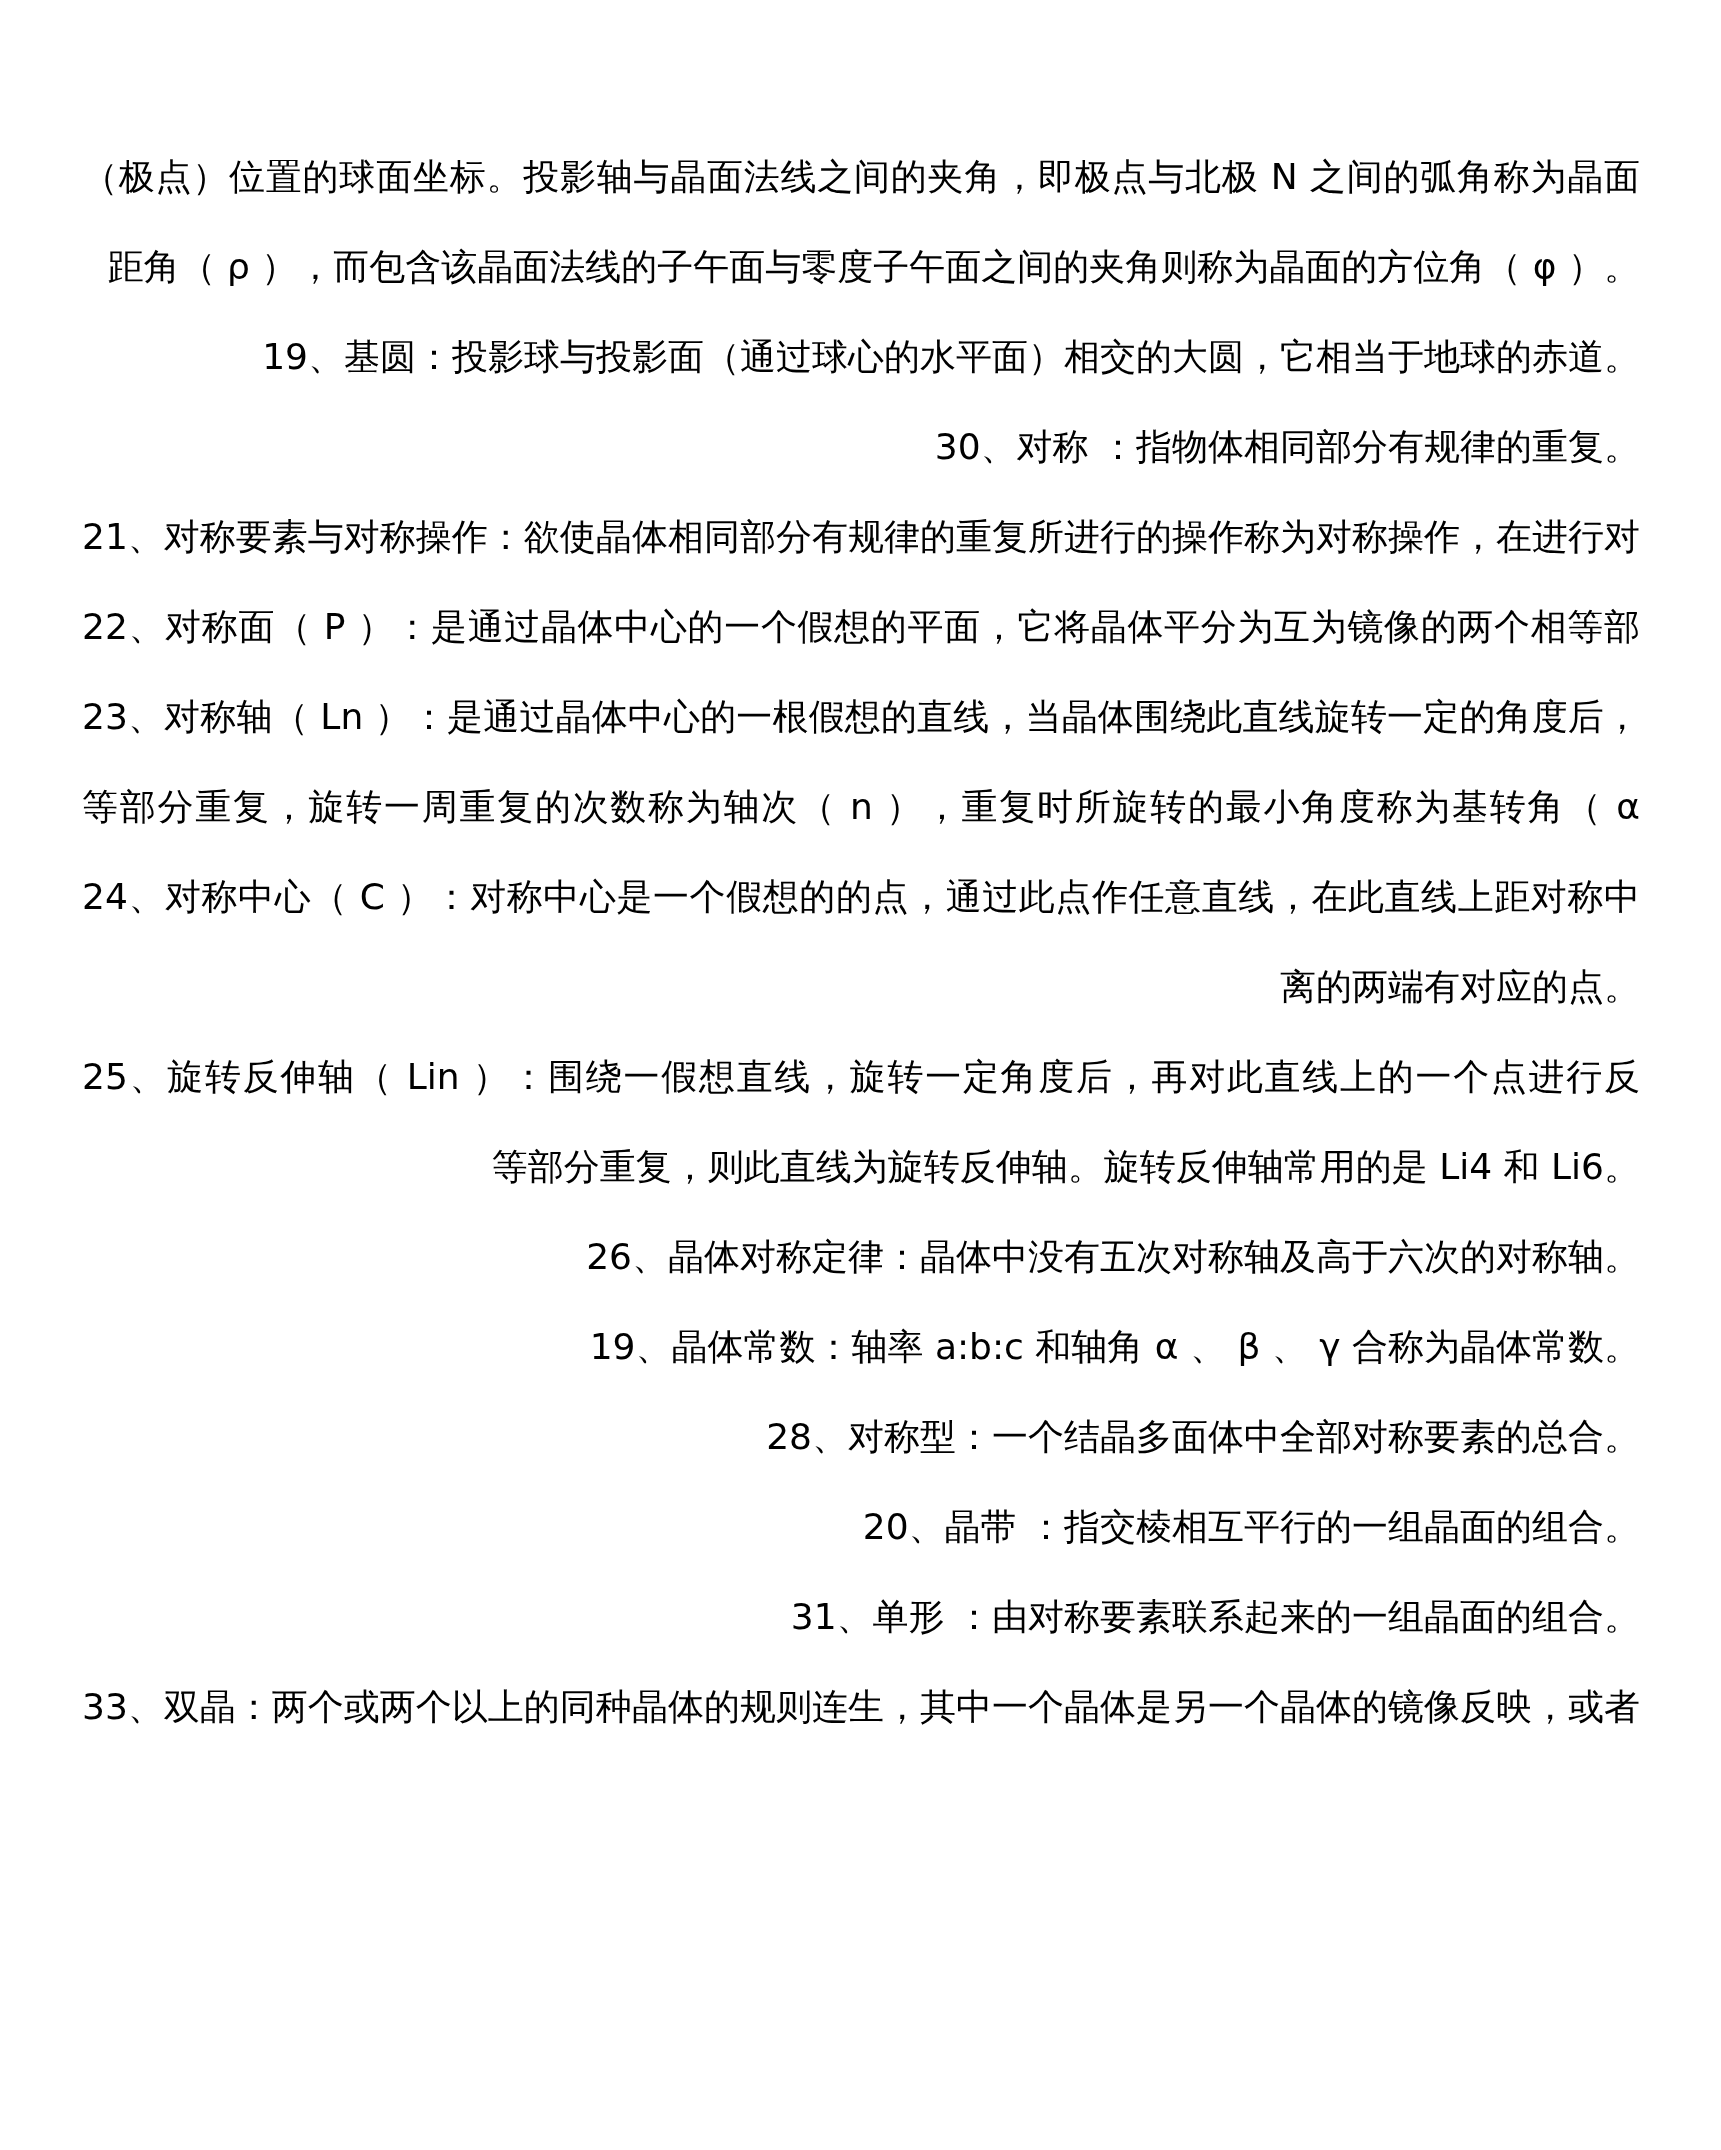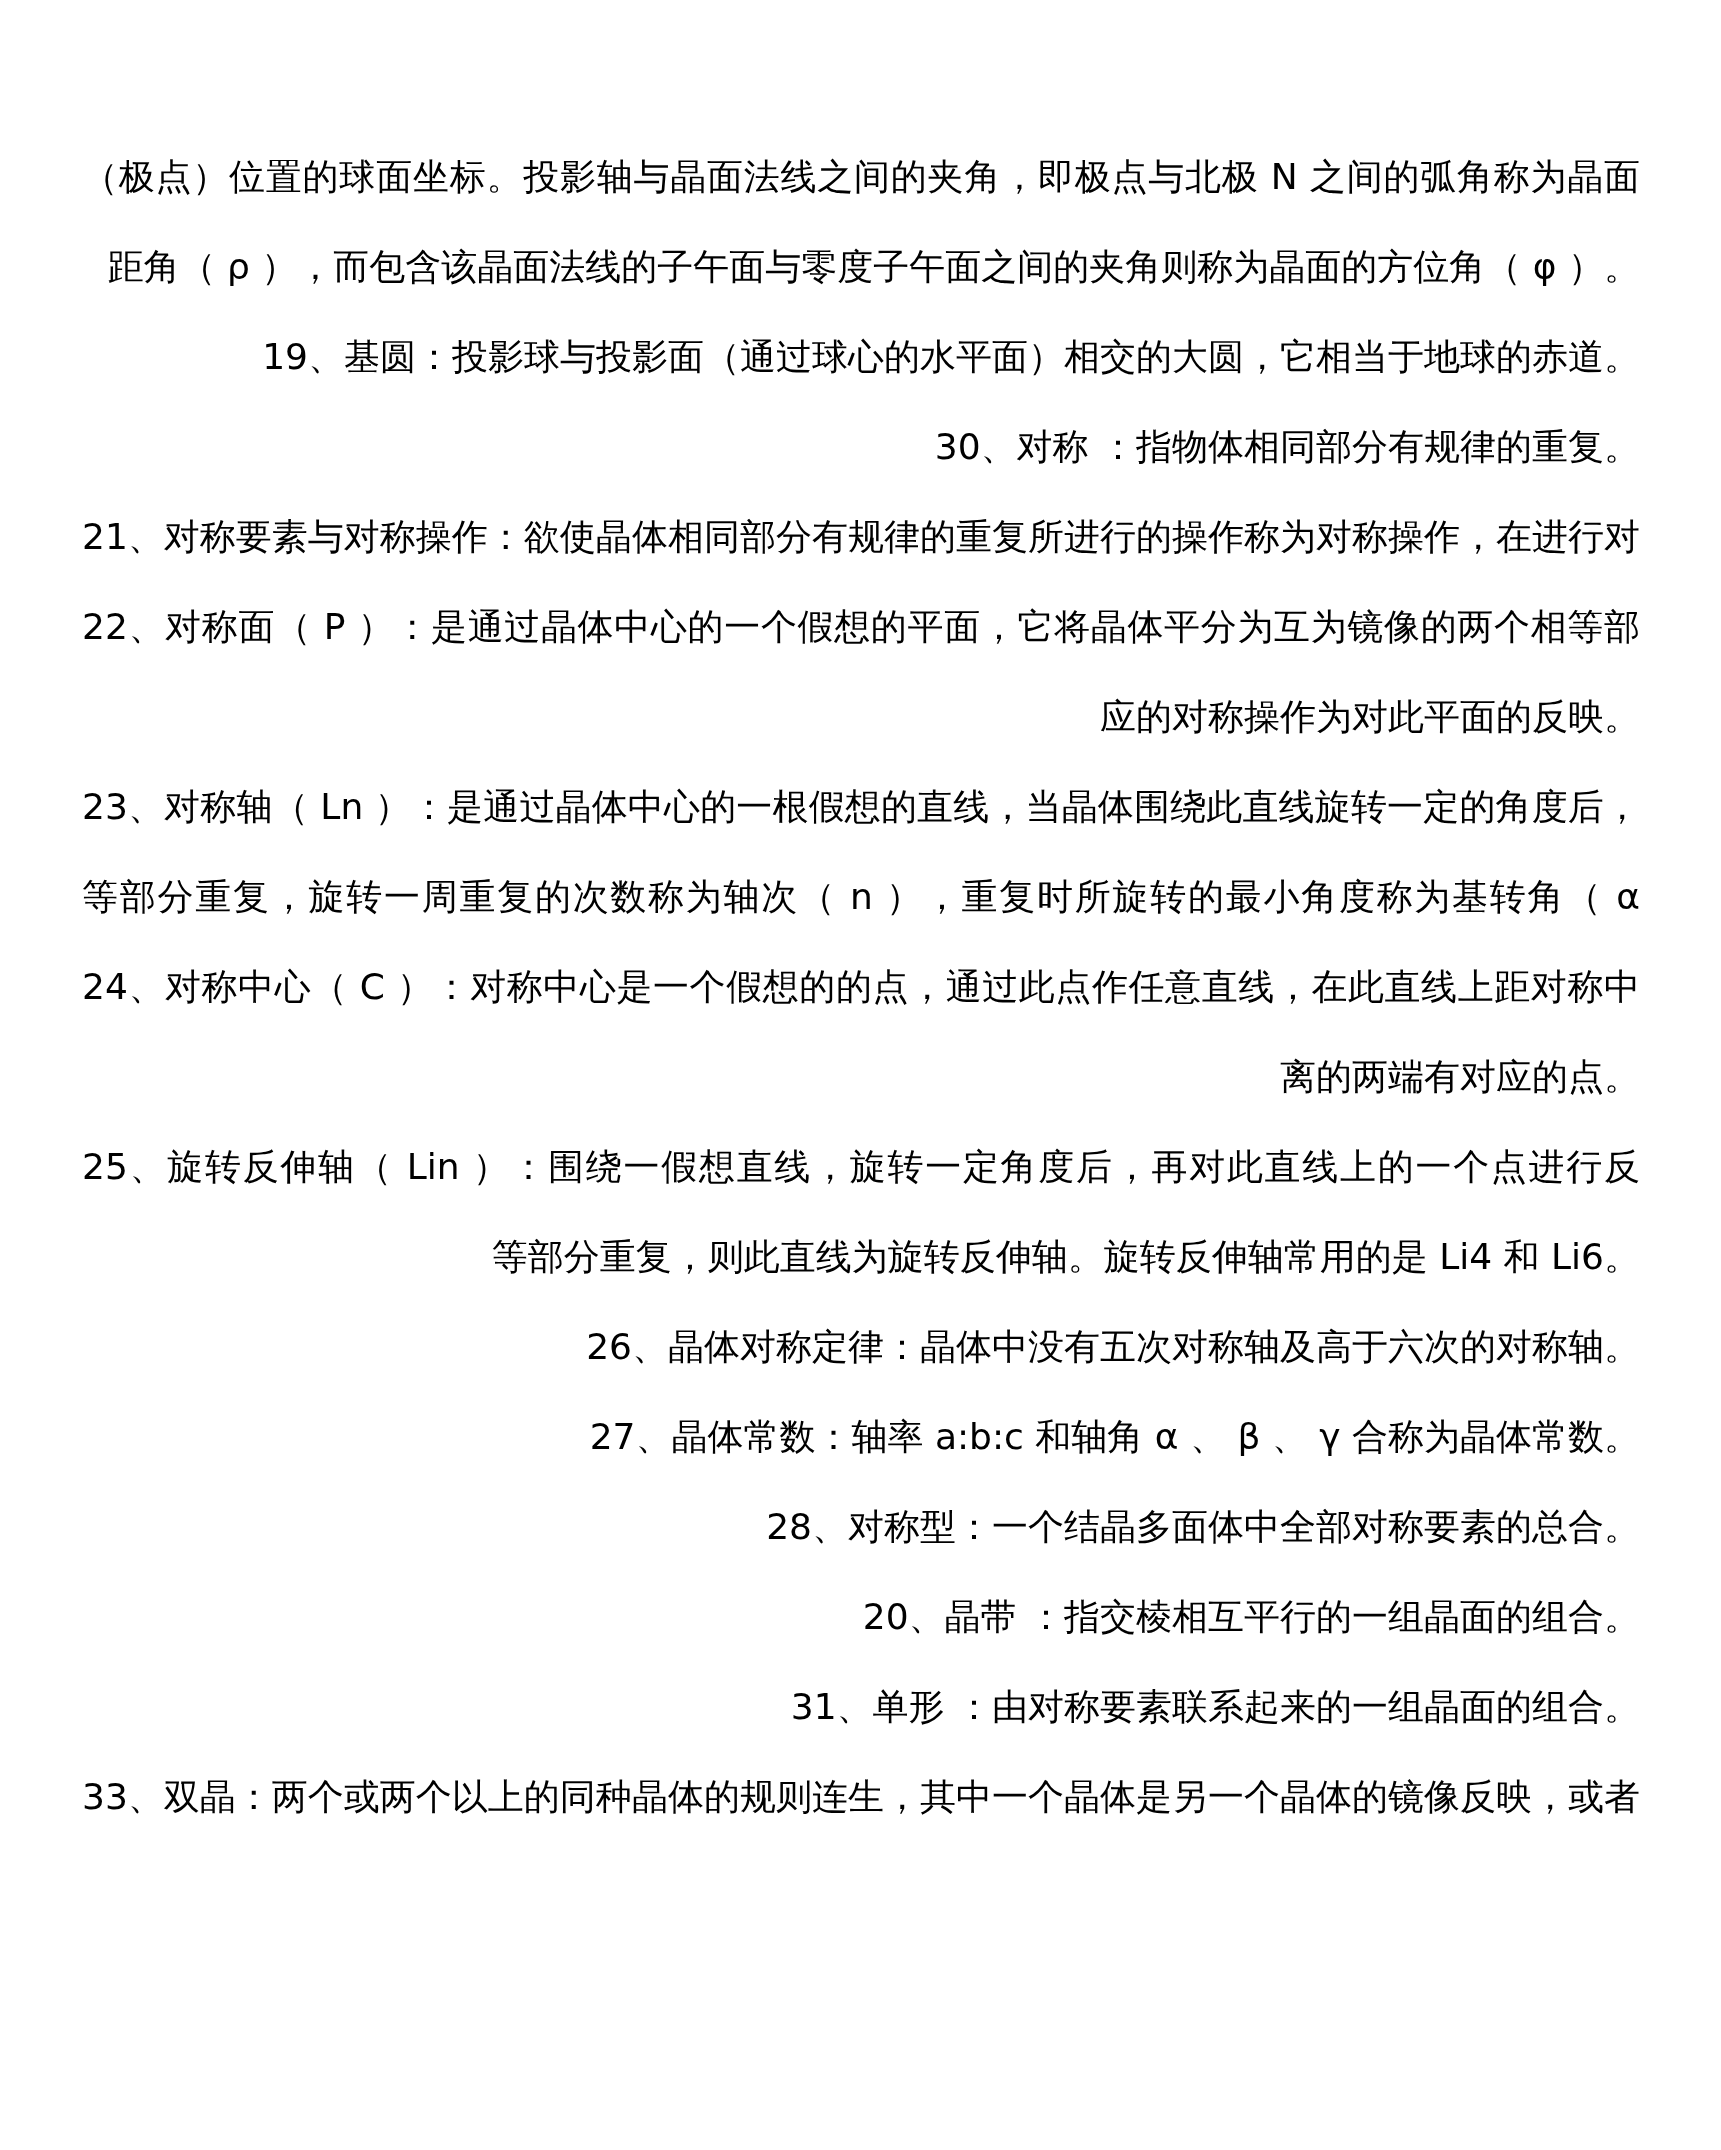--- a/index.html
+++ b/index.html
@@ -42,28 +42,27 @@
 <body>
 
 <div class="page">
   <div class="doc">
       <div class="line justify">（极点）位置的球面坐标。投影轴与晶面法线之间的夹角，即极点与北极 N 之间的弧角称为晶面的极</div>
       <div class="line">距角（ ρ ），而包含该晶面法线的子午面与零度子午面之间的夹角则称为晶面的方位角（ φ ）。</div>
       <div class="line">19、基圆：投影球与投影面（通过球心的水平面）相交的大圆，它相当于地球的赤道。</div>
       <div class="line">30、对称 ：指物体相同部分有规律的重复。</div>
       <div class="line justify">21、对称要素与对称操作：欲使晶体相同部分有规律的重复所进行的操作称为对称操作，在进行对称操</div>
       <div class="line justify">22、对称面（ P ）：是通过晶体中心的一个假想的平面，它将晶体平分为互为镜像的两个相等部分，相</div>
-      <div class="line">应的对称操作为对此平面的反映。</div>
       <div class="line justify">23、对称轴（ Ln ）：是通过晶体中心的一根假想的直线，当晶体围绕此直线旋转一定的角度后，可使相</div>
       <div class="line justify">等部分重复，旋转一周重复的次数称为轴次（ n ），重复时所旋转的最小角度称为基转角（ α ），二者之</div>
       <div class="line justify">24、对称中心（ C ）：对称中心是一个假想的的点，通过此点作任意直线，在此直线上距对称中心等距</div>
       <div class="line">离的两端有对应的点。</div>
       <div class="line justify">25、旋转反伸轴（ Lin ）：围绕一假想直线，旋转一定角度后，再对此直线上的一个点进行反伸，可使相</div>
       <div class="line">等部分重复，则此直线为旋转反伸轴。旋转反伸轴常用的是 Li4 和 Li6。</div>
       <div class="line">26、晶体对称定律：晶体中没有五次对称轴及高于六次的对称轴。</div>
-      <div class="line">27、晶体常数：轴率 a:b:c 和轴角 α 、 β 、 γ 合称为晶体常数。</div>
+      <div class="line">19、晶体常数：轴率 a:b:c 和轴角 α 、 β 、 γ 合称为晶体常数。</div>
       <div class="line">28、对称型：一个结晶多面体中全部对称要素的总合。</div>
       <div class="line">20、晶带 ：指交棱相互平行的一组晶面的组合。</div>
       <div class="line">31、单形 ：由对称要素联系起来的一组晶面的组合。</div>
       <div class="line justify">33、双晶：两个或两个以上的同种晶体的规则连生，其中一个晶体是另一个晶体的镜像反映，或者其中</div>
     </div>
 </div>
 
 
 </body></html>

